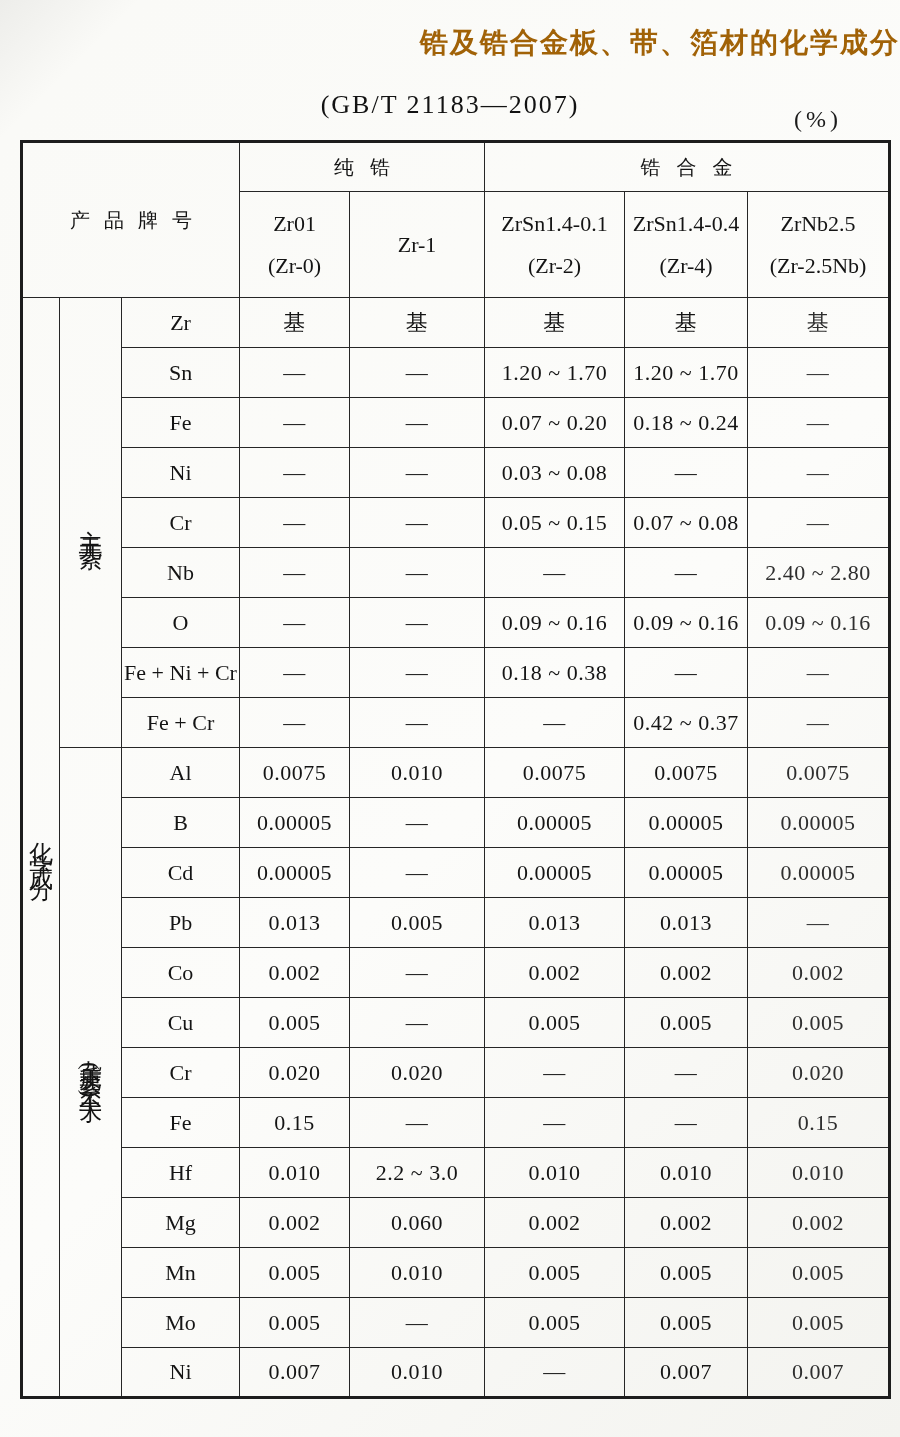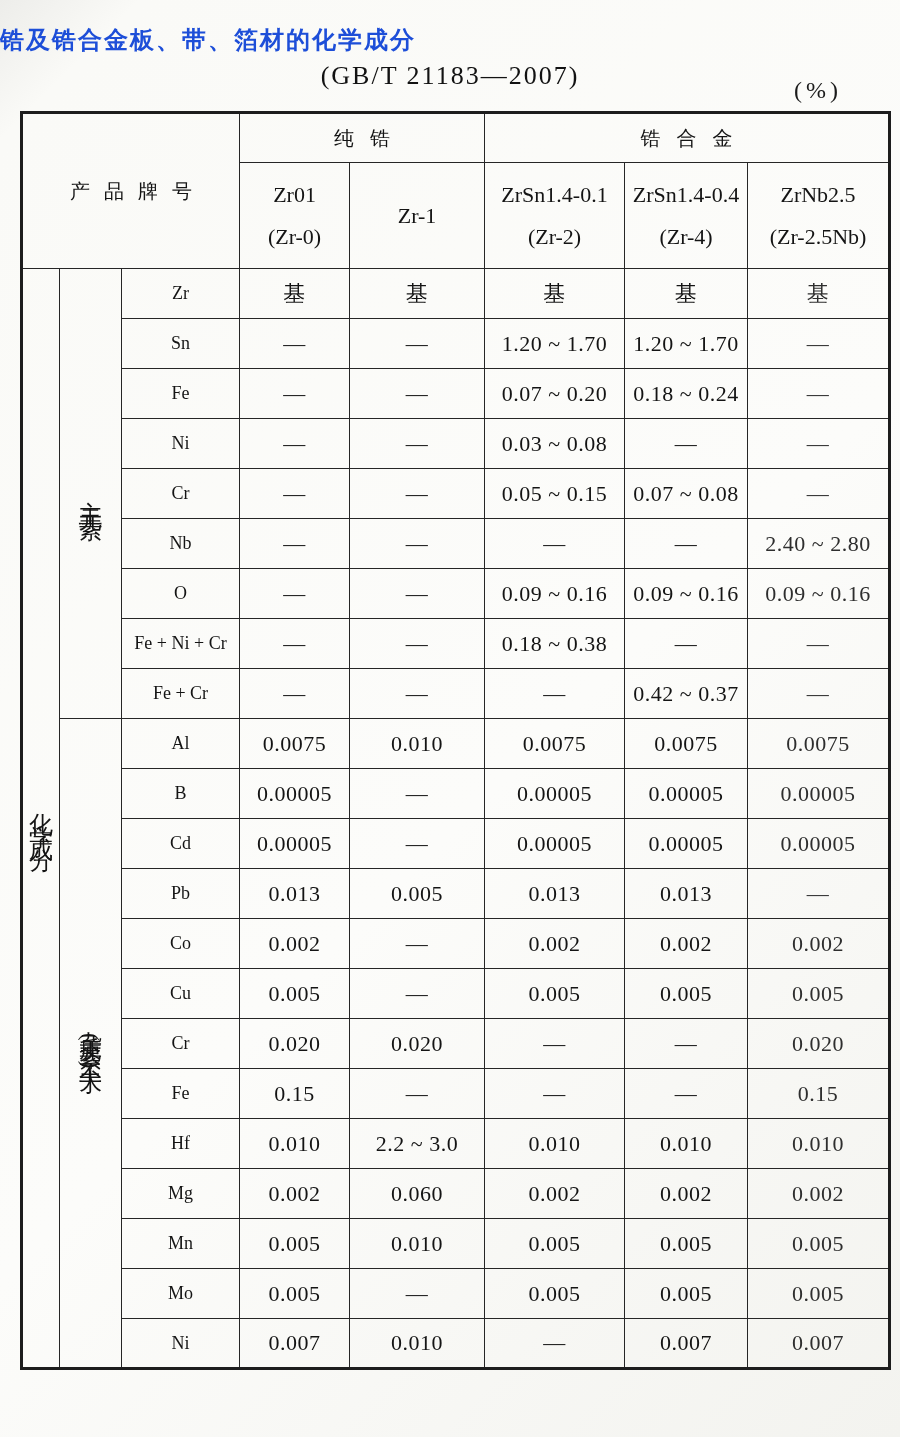--- a/index.html
+++ b/index.html
@@ -15,29 +15,29 @@
     overflow: hidden;
   }
   .page {
     position: relative;
     width: 900px;
     height: 1437px;
   }
   .doc-title {
     margin: 0;
     padding-top: 24px;
-    text-align: left;
-    font-size: 24px;
+    text-align: right;
+    font-size: 28px;
     font-weight: 700;
     letter-spacing: 2px;
-    color: #1d4ed8;
+    color: #a16207;
   }
   .subtitle-row {
     position: relative;
-    margin-top: 5px;
+    margin-top: 28px;
     height: 40px;
   }
   .doc-subtitle {
     text-align: center;
     font-size: 26px;
     letter-spacing: 2px;
     color: #121212;
   }
   .unit-label {
     position: absolute;
@@ -90,21 +90,21 @@
   .v-label {
     writing-mode: vertical-rl;
     text-orientation: mixed;
     font-size: 24px;
     letter-spacing: 8px;
     margin: 0 auto;
   }
   .side-cell .v-label { letter-spacing: 12px; }
   .impurity .v-label  { letter-spacing: 5px; font-size: 23px; }
 
-  .element-cell { font-size: 18px; margin-left: 10px; }
+  .element-cell { font-size: 22px; margin-left: 10px; }
   .value-cell   { font-size: 22px; letter-spacing: 0.5px; }
   .value-cell.dim { color: #2e2e2e; }
 </style>
 </head>
 <body>
 
 <div class="page">
 
   <h1 class="doc-title">锆及锆合金板、带、箔材的化学成分</h1>
 

